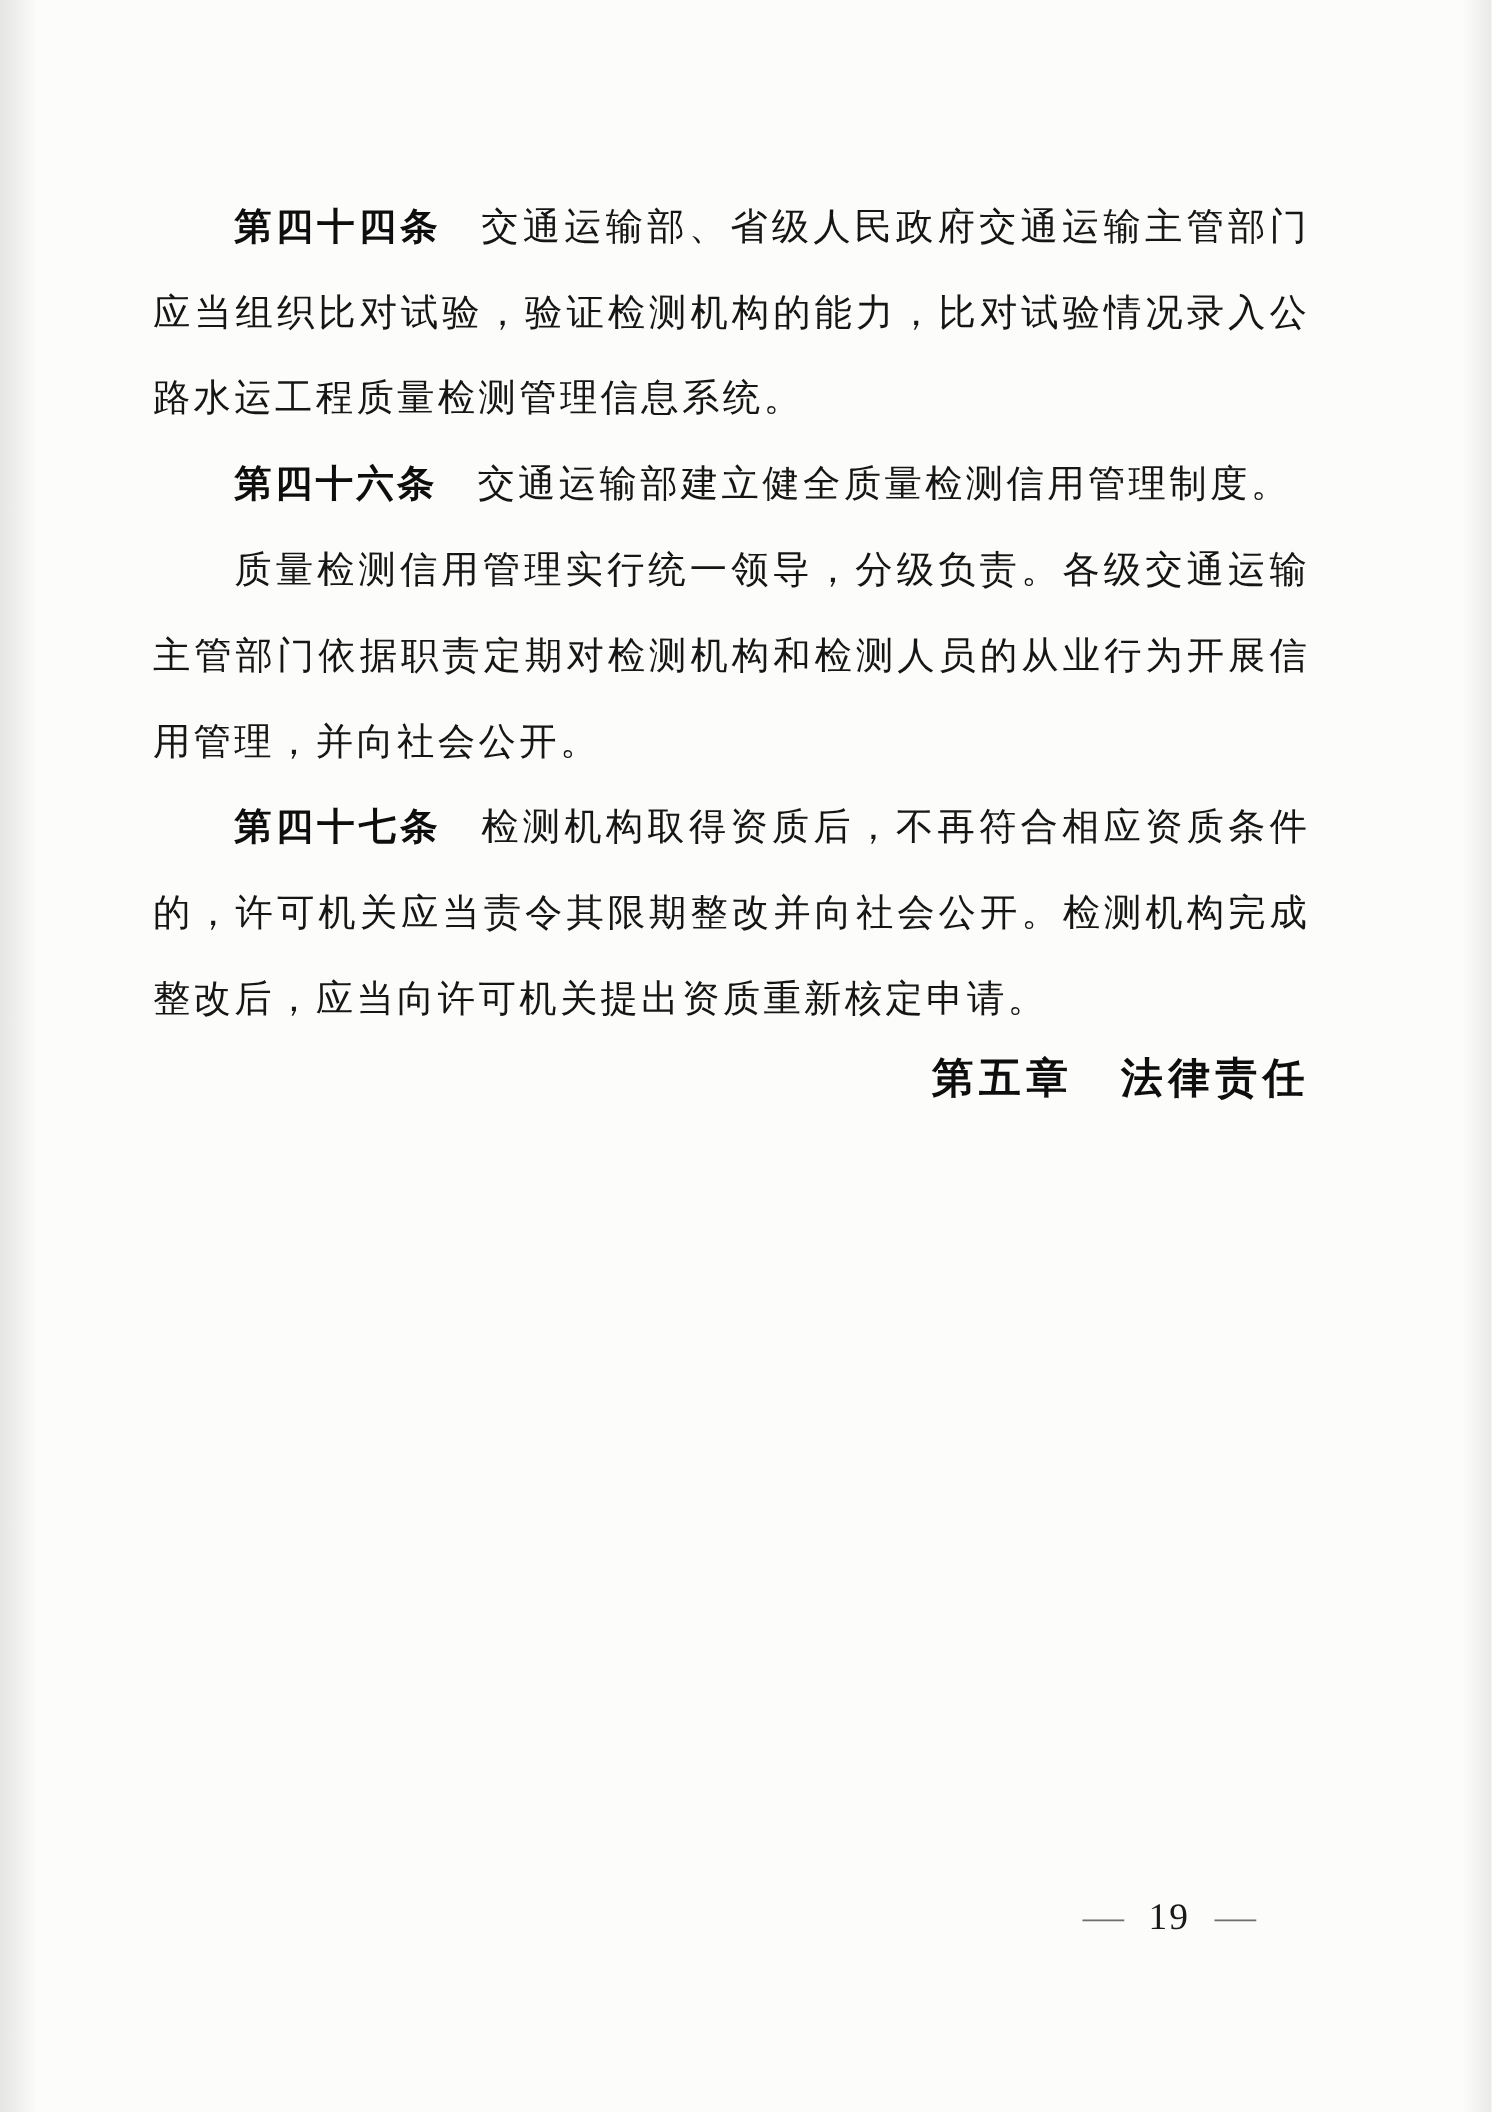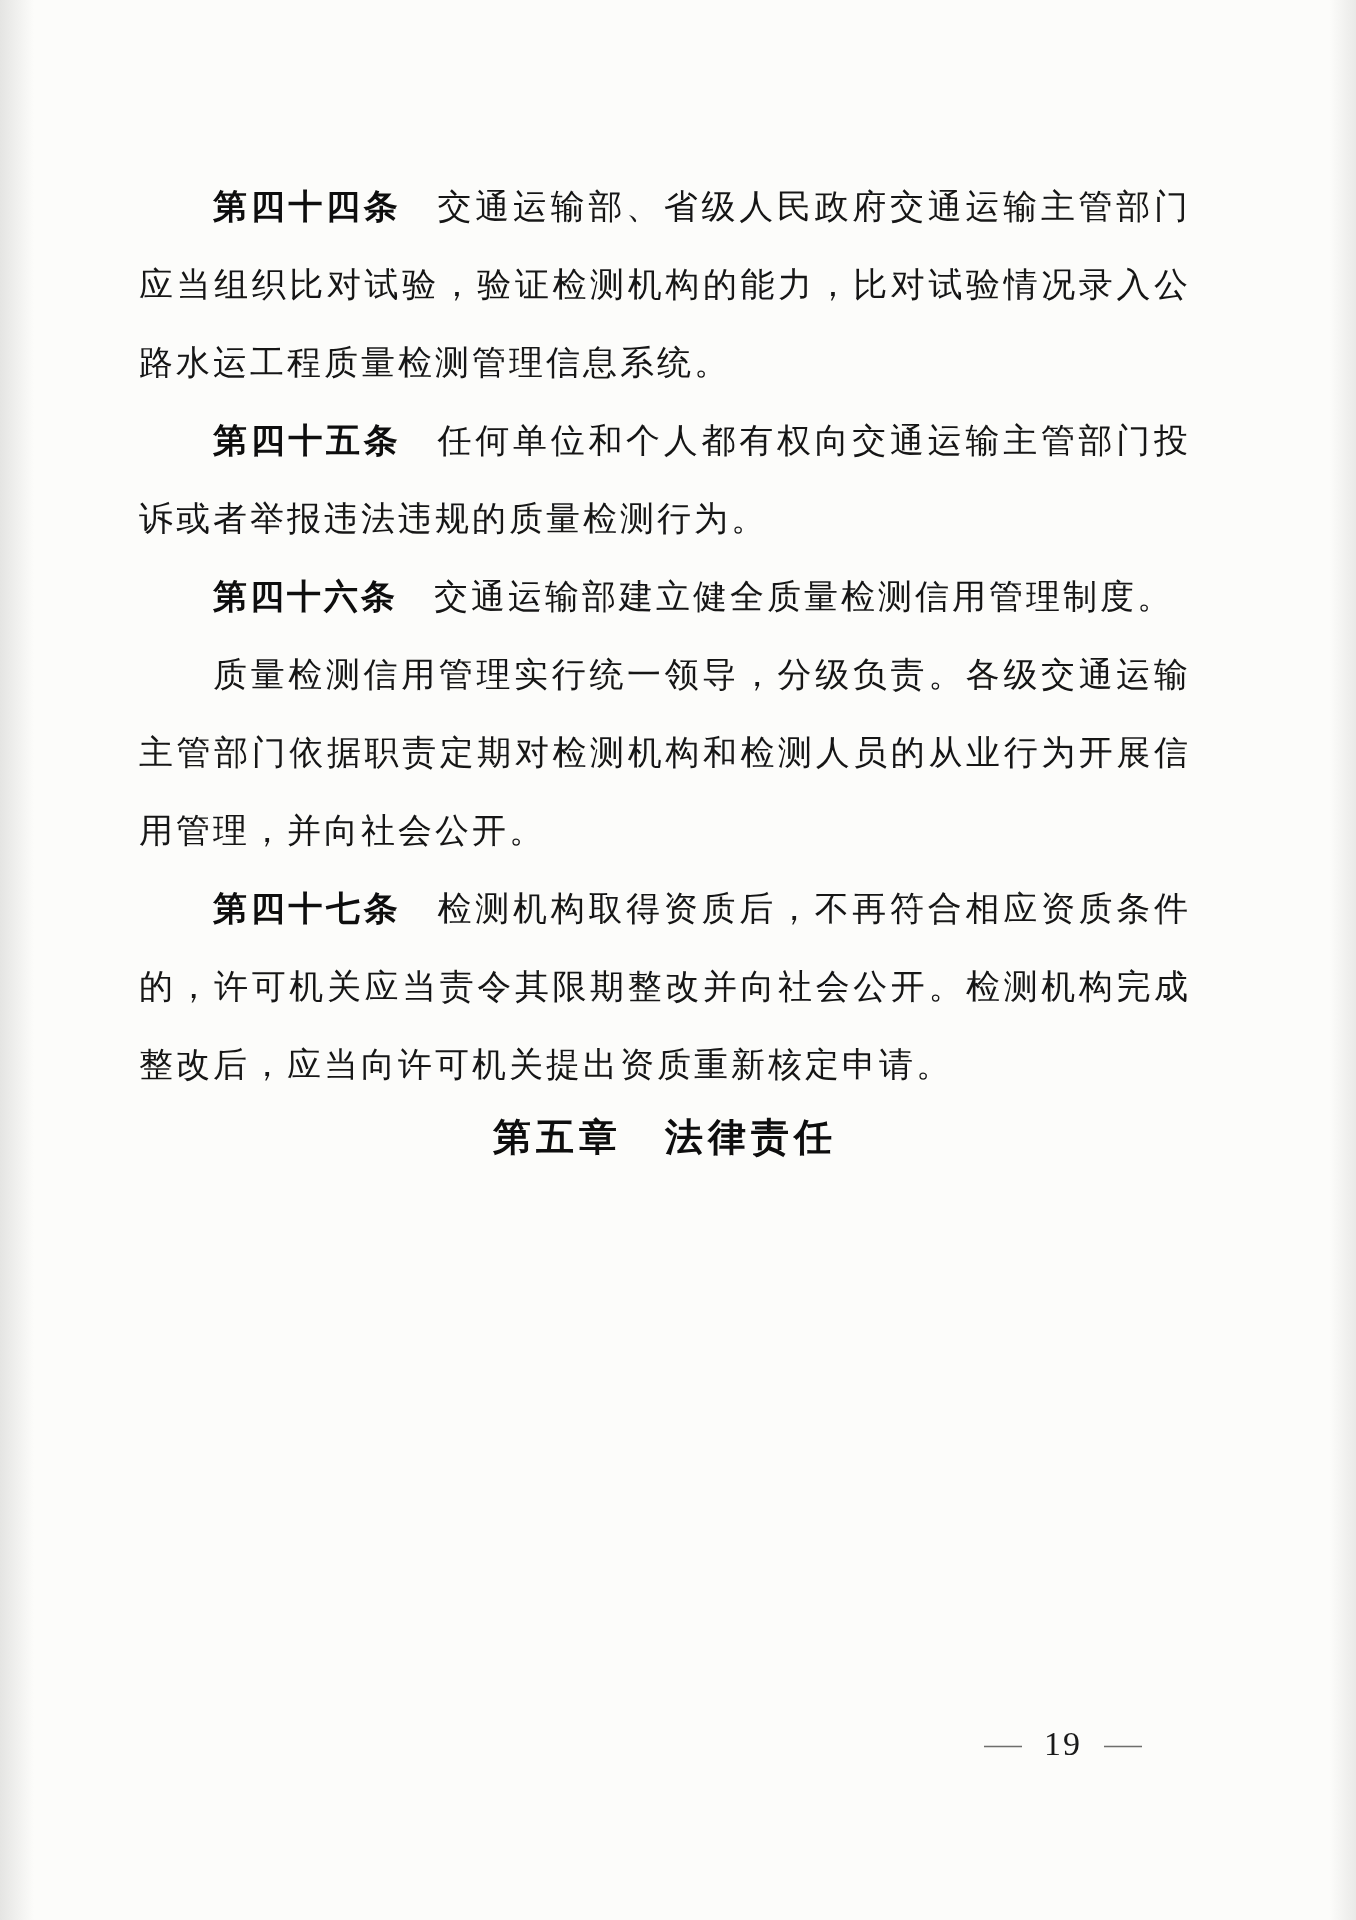--- a/index.html
+++ b/index.html
@@ -39,21 +39,21 @@
     text-indent: 74px;
   }
   .article-label {
     font-weight: bold;
     color: #0e0e0e;
     margin-right: 36px;
   }
   .chapter {
     margin: -6px 0 18px 0;
     text-indent: 0;
-    text-align: center;
+    text-align: right;
     font-size: 38px;
     line-height: 78px;
     font-weight: bold;
     letter-spacing: 5px;
     color: #0e0e0e;
   }
   .footer {
     position: absolute;
     top: 1722px;
     left: 988px;
@@ -75,21 +75,20 @@
 </style>
 </head>
 <body>
 
 <div class="page">
   <div class="content">
 
     <p class="para"><span class="article-label">第四十四条</span><span>交通运输部、省级人民政府交通运输主管部门应当组织比对试验，验证检测机构的能力，比对试验情况录入公路水运工程质量检测管理信息系统。</span></p>
 
 
-    <p class="para"><span class="article-label">第四十五条</span><span>任何单位和个人都有权向交通运输主管部门投诉或者举报违法违规的质量检测行为。</span></p>
 
 
     <p class="para"><span class="article-label">第四十六条</span><span>交通运输部建立健全质量检测信用管理制度。</span></p>
 
     <p class="para"><span>质量检测信用管理实行统一领导，分级负责。各级交通运输主管部门依据职责定期对检测机构和检测人员的从业行为开展信用管理，并向社会公开。</span></p>
 
     <p class="para"><span class="article-label">第四十七条</span><span>检测机构取得资质后，不再符合相应资质条件的，许可机关应当责令其限期整改并向社会公开。检测机构完成整改后，应当向许可机关提出资质重新核定申请。</span></p>
 
     <h2 class="chapter">第五章　法律责任</h2>
 

